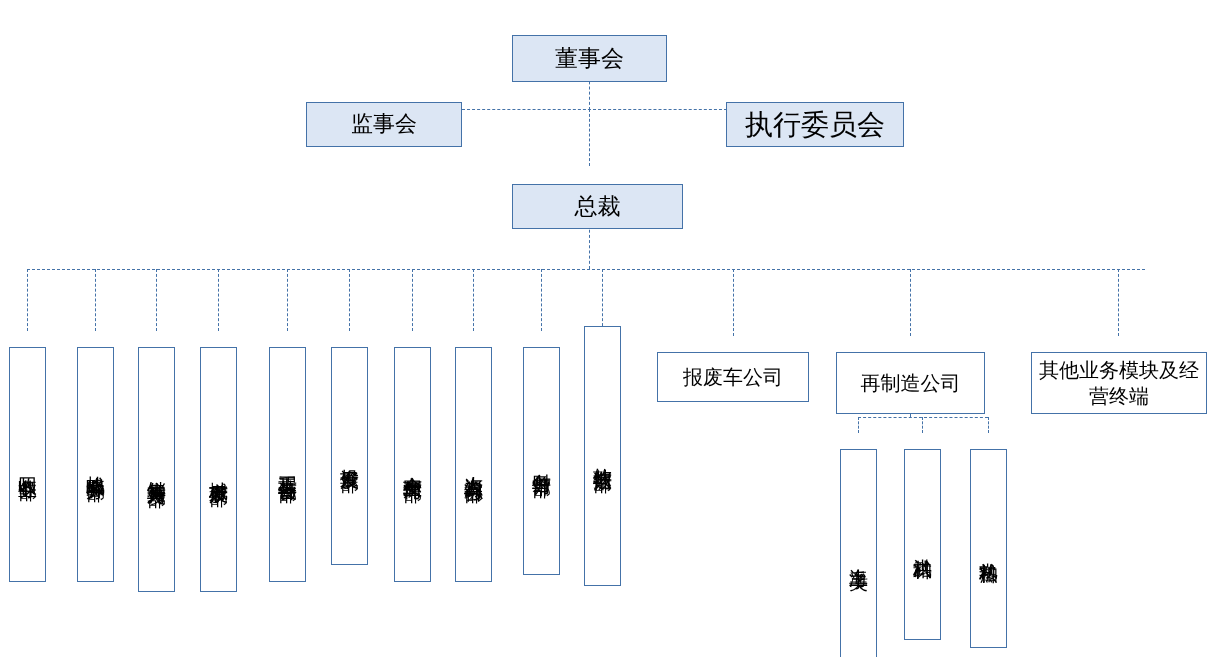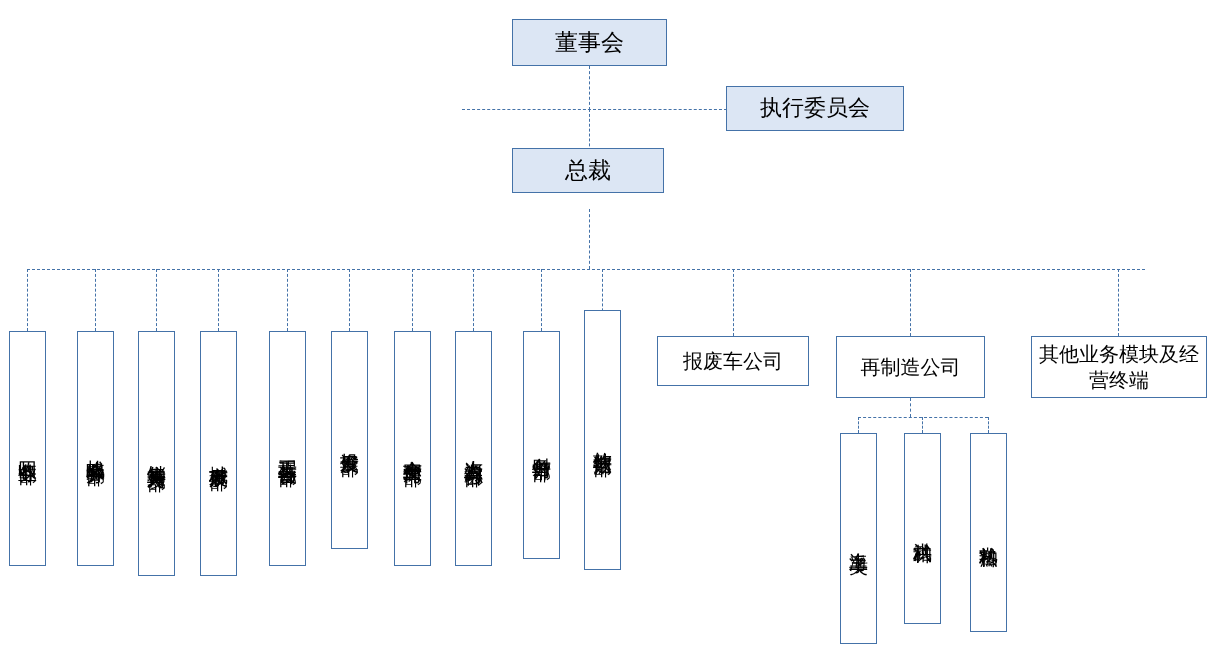--- a/index.html
+++ b/index.html
@@ -20,20 +20,21 @@
   .node {
     position: absolute;
     box-sizing: border-box;
     border: 1px solid #4472a8;
     display: flex;
     align-items: center;
     justify-content: center;
     text-align: center;
     color: #000000;
     line-height: 1.12;
+    margin-top: 16px;
   }
   .node.fill {
     background: #dce6f4;
   }
   .node.plain {
     background: #ffffff;
   }
   .node .lbl {
     display: block;
     white-space: pre-line;
@@ -92,26 +93,29 @@
   <div class="line v" style="left:910px; top:398px; height:19px;"></div>
   <div class="line h" style="left:858px; top:417px; width:130px;"></div>
   <div class="line v" style="left:858px; top:417px; height:16px;"></div>
   <div class="line v" style="left:922px; top:417px; height:16px;"></div>
   <div class="line v" style="left:988px; top:417px; height:16px;"></div>
 
   <div class="node fill" style="left:512px; top:19px; width:155px; height:47px; font-size:23px;">
     <span class="lbl">董事会</span>
   </div>
 
+  <div class="node fill" style="left:306px; top:86px; width:156px; height:45px; font-size:22px;">
+    <span class="lbl">监事会</span>
+  </div>
 
-  <div class="node fill" style="left:726px; top:86px; width:178px; height:45px; font-size:22px;">
+  <div class="node fill" style="left:726px; top:86px; width:178px; height:45px; font-size:28px;">
     <span class="lbl">执行委员会</span>
   </div>
 
-  <div class="node fill" style="left:512px; top:148px; width:152px; height:45px; font-size:23px;">
+  <div class="node fill" style="left:512px; top:168px; width:171px; height:45px; font-size:23px;">
     <span class="lbl">总裁</span>
   </div>
 
   <div class="node plain vert" style="left:9px; top:331px; width:37px; height:235px; font-size:19px;">
     <span class="lbl">回收业务部</span>
   </div>
   <div class="node plain vert" style="left:77px; top:331px; width:37px; height:235px; font-size:19px;">
     <span class="lbl">战略客户服务部</span>
   </div>
   <div class="node plain vert" style="left:138px; top:331px; width:37px; height:245px; font-size:19px;">

